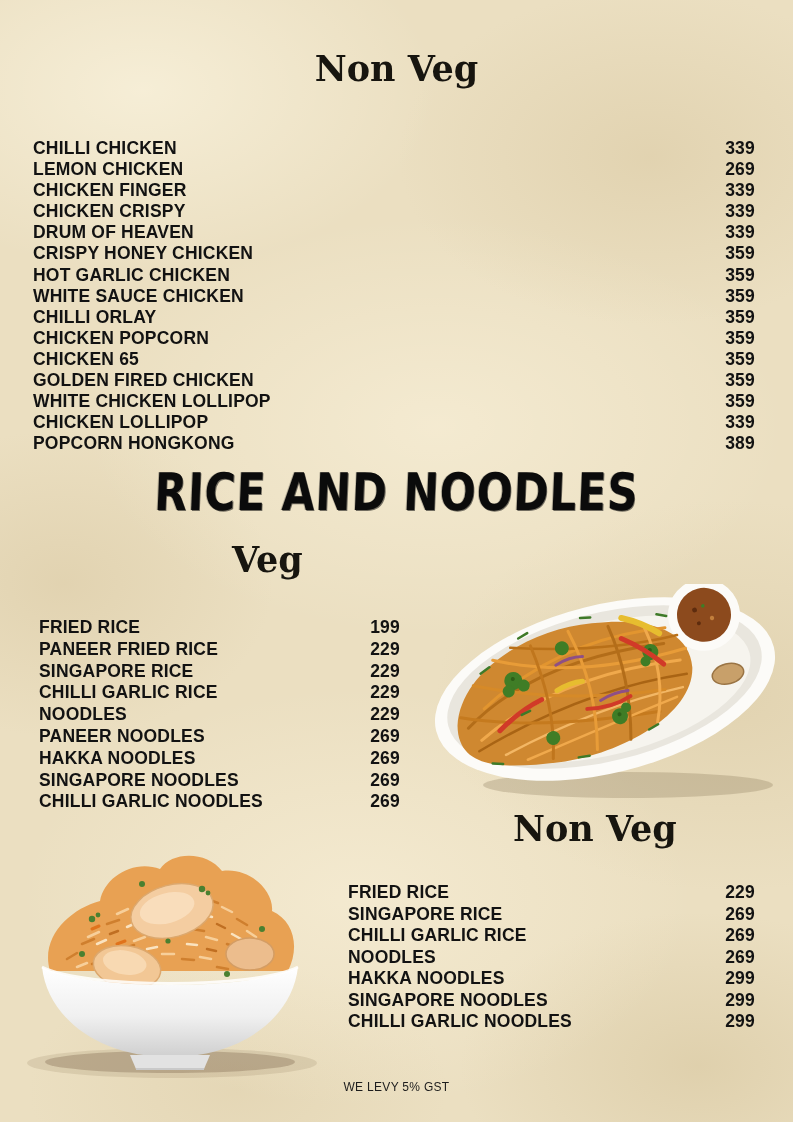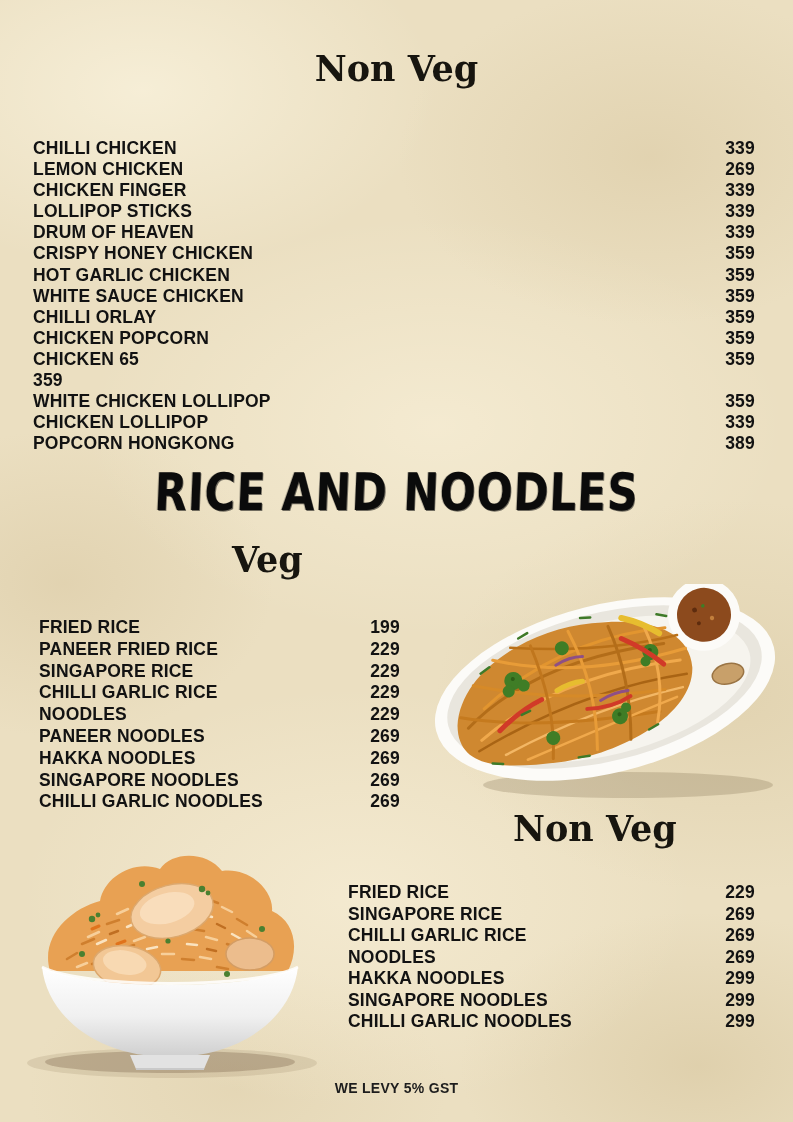--- a/index.html
+++ b/index.html
@@ -46,21 +46,21 @@
   .veg-list{left:39px;top:617px;width:361px;}
   .veg-list .row{line-height:21.8px;}
   .nonveg-list{left:348px;top:882px;width:407px;}
   .nonveg-list .row{line-height:21.5px;}
   .photo{position:absolute;}
   .noodle-plate{left:423px;top:584px;width:368px;height:224px;}
   .rice-bowl{left:22px;top:849px;width:296px;height:230px;}
   .photo svg{display:block;width:100%;height:100%;}
   .footer{
     position:absolute;left:0;right:0;top:1080px;text-align:center;
-    font-weight:bold;font-size:14px;letter-spacing:.3px;color:#1d1d1d;
+    font-weight:normal;font-size:12px;letter-spacing:.3px;color:#1d1d1d;
   }
 </style>
 </head>
 <body>
 
 <div class="page">
 
   <h1 class="serif-header top-header">Non Veg</h1>
 
   <div class="menu-list starters">
@@ -74,21 +74,21 @@
         <span class="item-name">LEMON CHICKEN</span>
         <span class="item-price">269</span>
       </div>
 
       <div class="row">
         <span class="item-name">CHICKEN FINGER</span>
         <span class="item-price">339</span>
       </div>
 
       <div class="row">
-        <span class="item-name">LOLLIPOP STICKS</span>
+        <span class="item-name">CHICKEN CRISPY</span>
         <span class="item-price">339</span>
       </div>
 
       <div class="row">
         <span class="item-name">DRUM OF HEAVEN</span>
         <span class="item-price">339</span>
       </div>
 
       <div class="row">
         <span class="item-name">CRISPY HONEY CHICKEN</span>
@@ -114,20 +114,21 @@
         <span class="item-name">CHICKEN POPCORN</span>
         <span class="item-price">359</span>
       </div>
 
       <div class="row">
         <span class="item-name">CHICKEN 65</span>
         <span class="item-price">359</span>
       </div>
 
       <div class="row">
+        <span class="item-name">GOLDEN FIRED CHICKEN</span>
         <span class="item-price">359</span>
       </div>
 
       <div class="row">
         <span class="item-name">WHITE CHICKEN LOLLIPOP</span>
         <span class="item-price">359</span>
       </div>
 
       <div class="row">
         <span class="item-name">CHICKEN LOLLIPOP</span>

